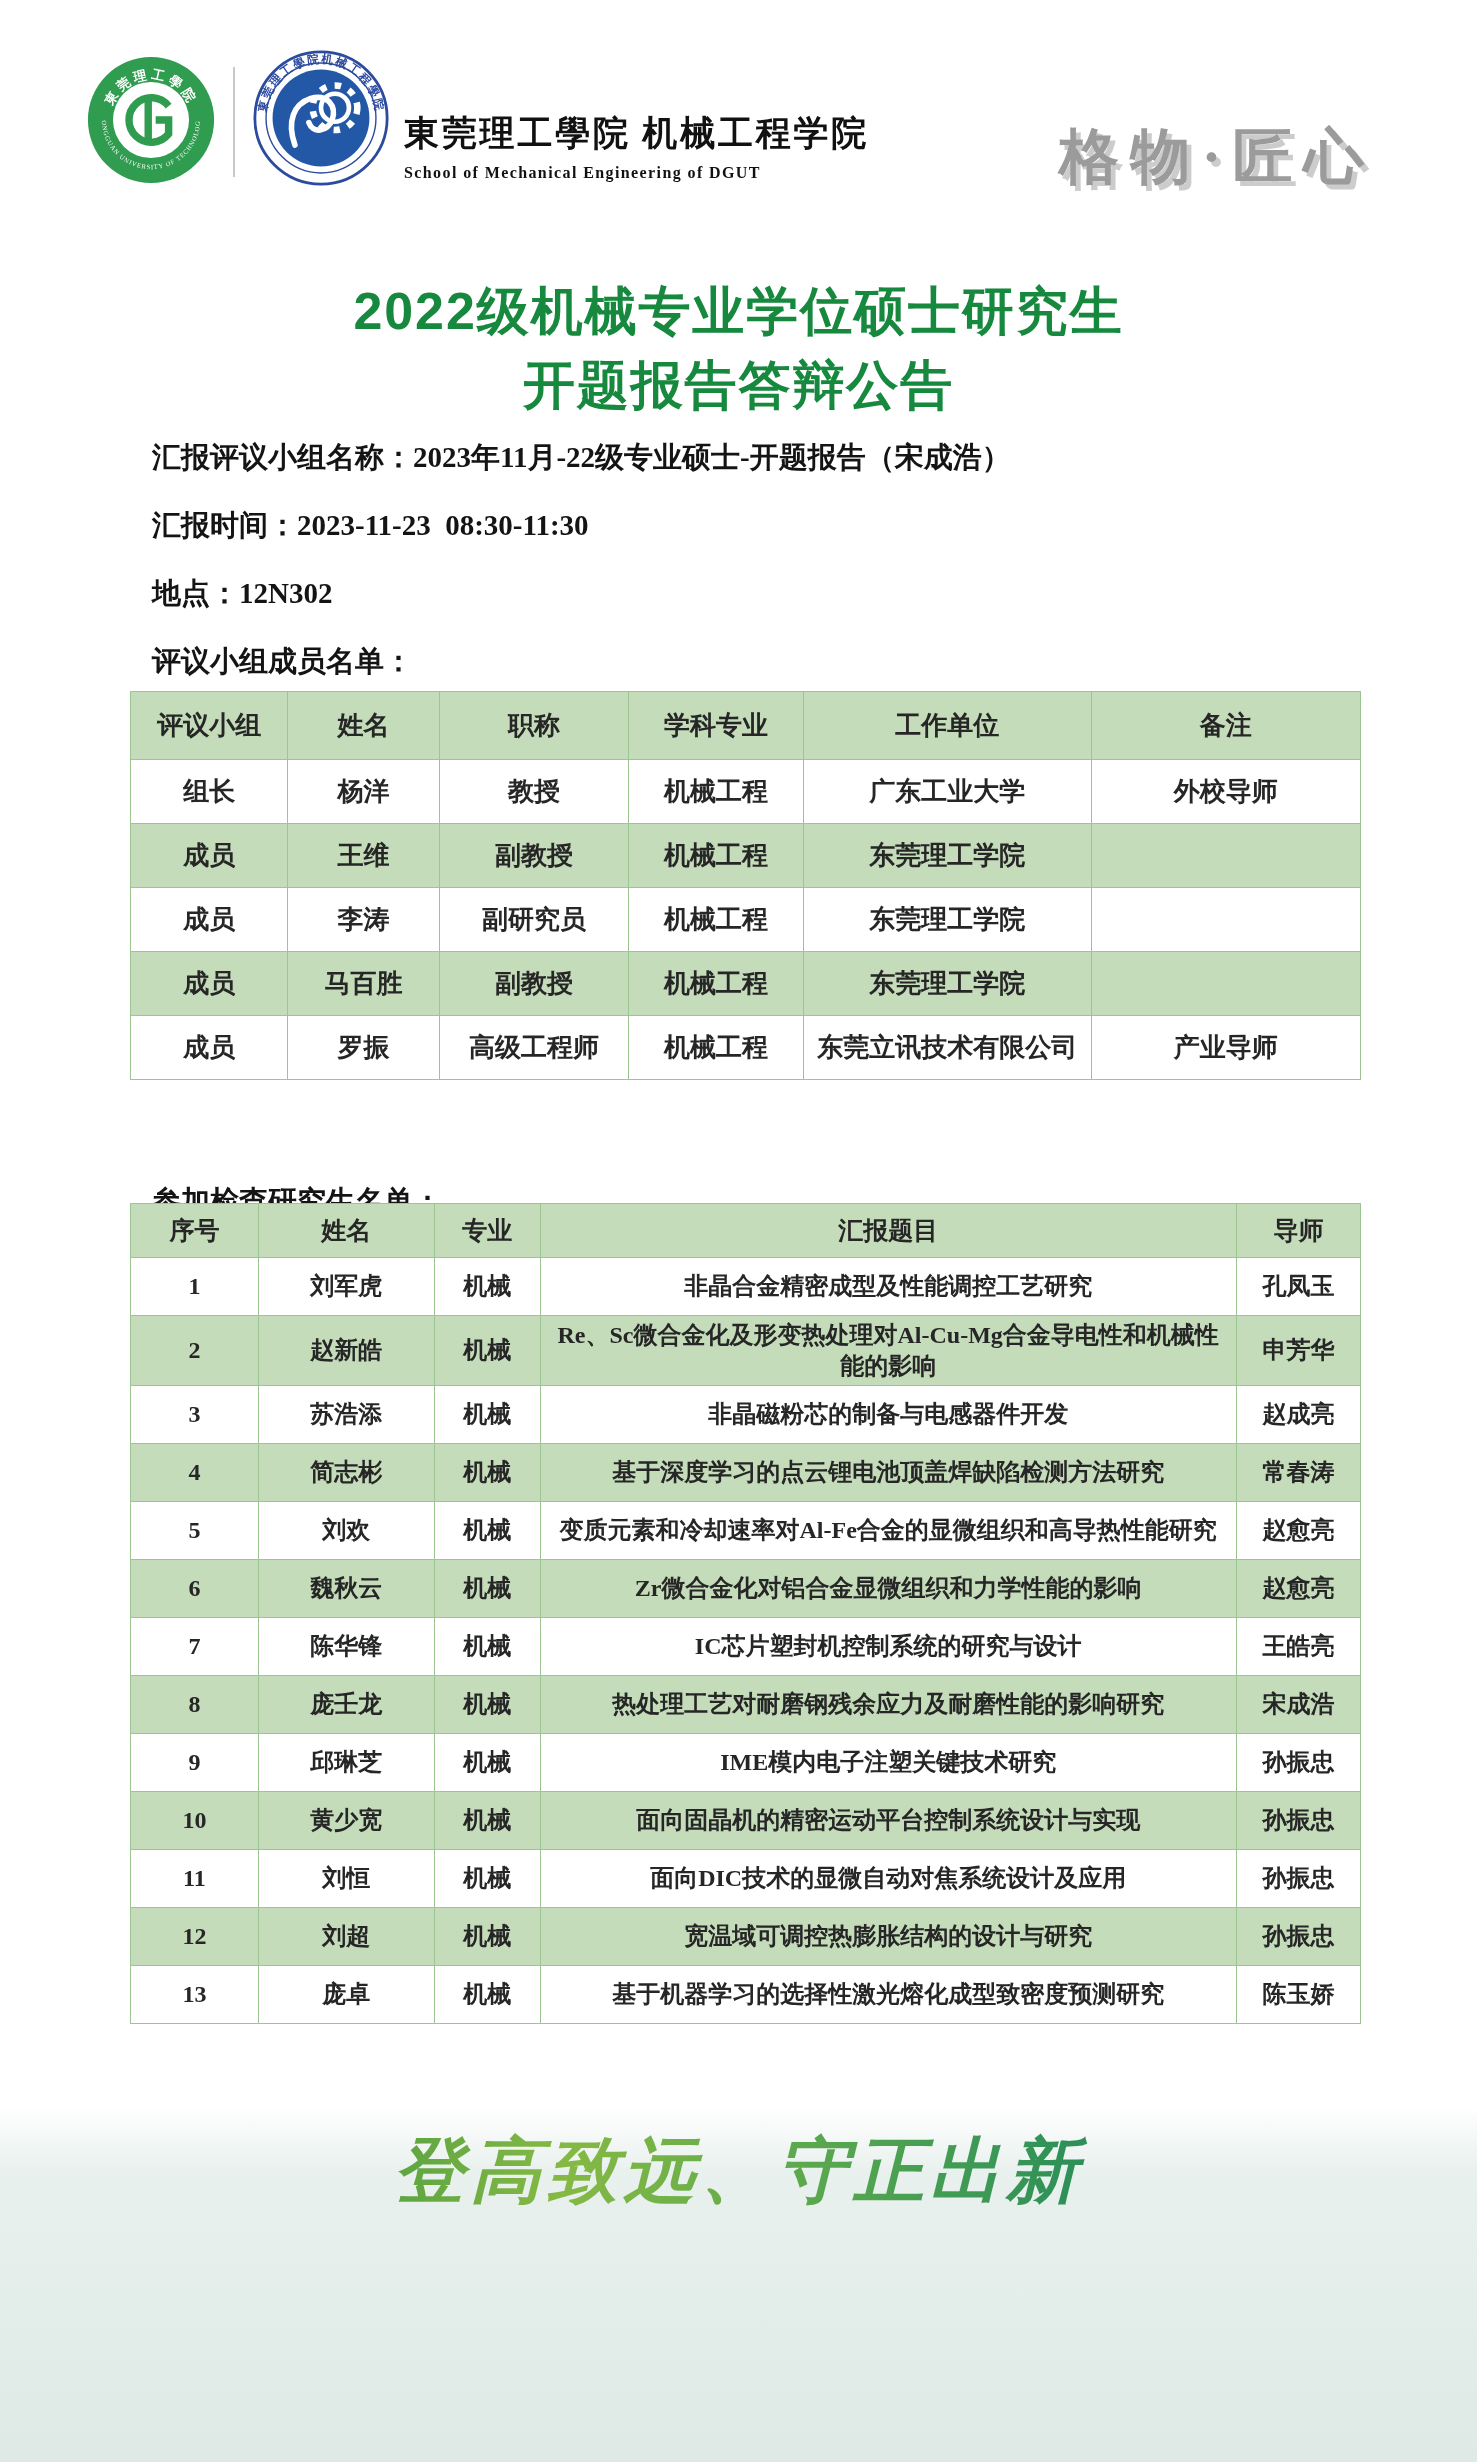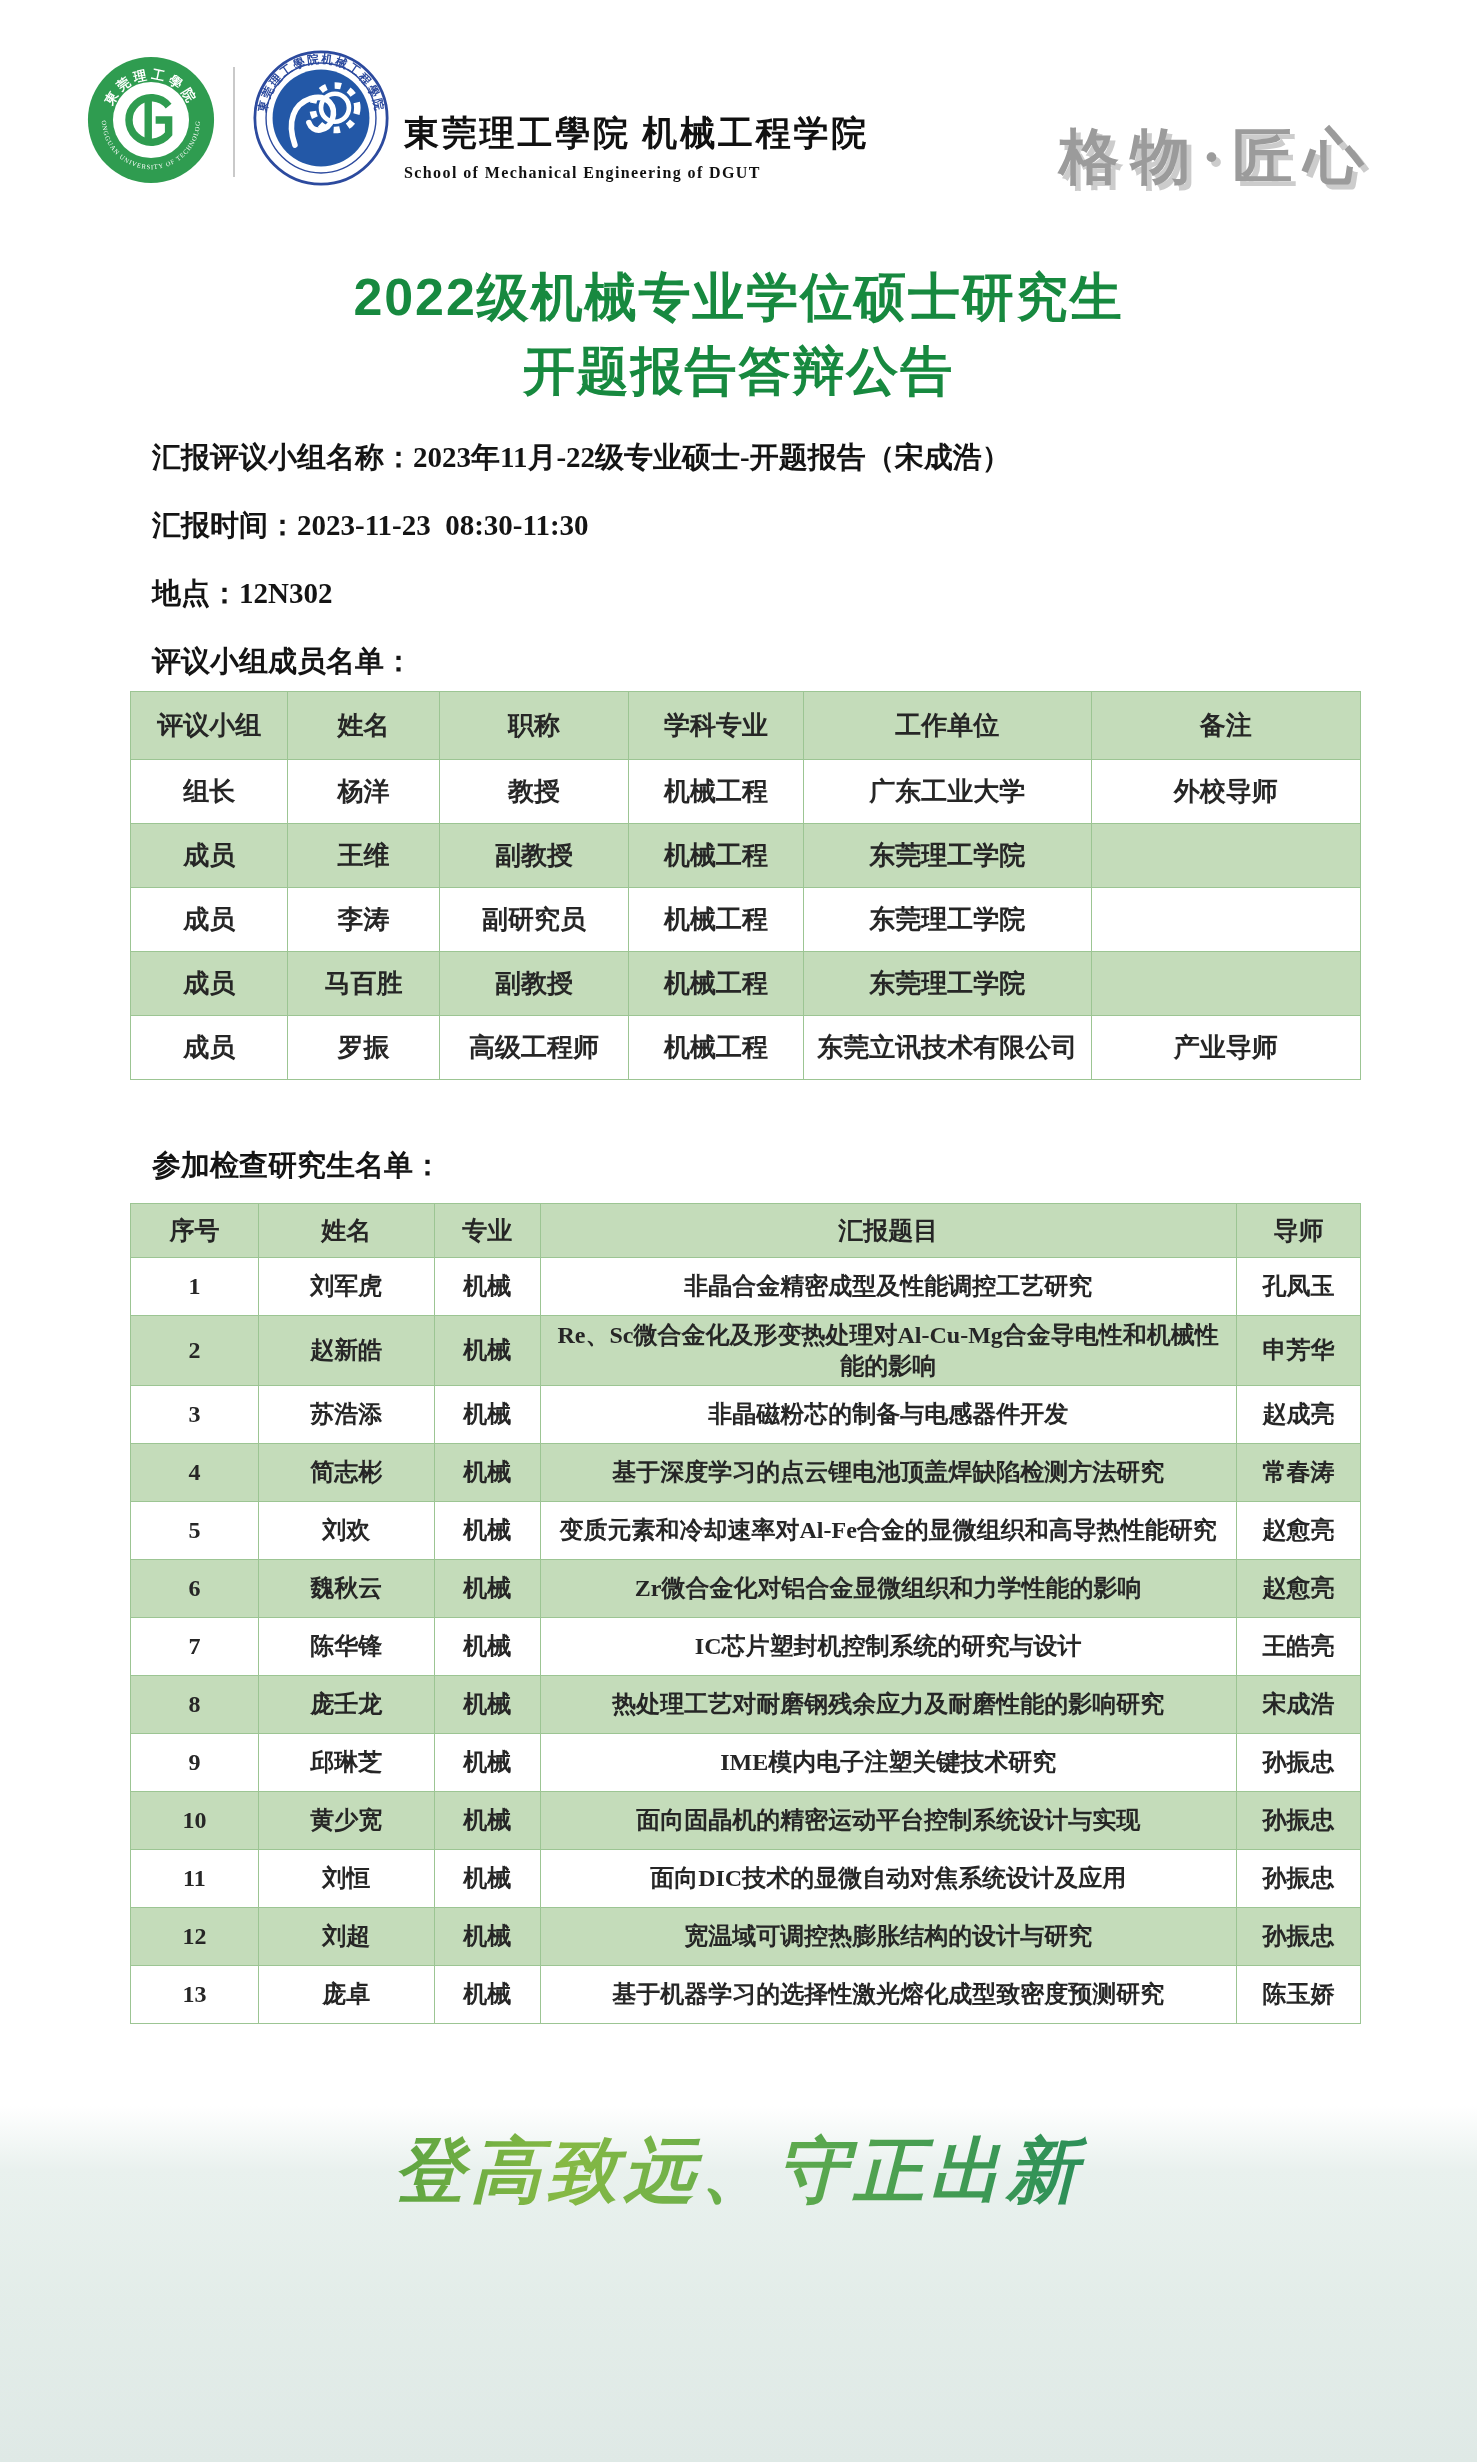--- a/index.html
+++ b/index.html
@@ -11,28 +11,28 @@
   .logo-divider{position:absolute;left:233px;top:67px;width:1.9px;height:110px;background:#c9c9c9;}
   .logo-blue{left:253px;top:50px;}
   .school-names{position:absolute;left:404px;top:110px;}
   .school-cn{font-size:35px;font-weight:bold;color:#111;letter-spacing:2.8px;
              font-family:"Liberation Serif","DejaVu Serif",serif;}
   .school-en{font-size:16px;font-weight:bold;color:#111;letter-spacing:1.4px;margin-top:7.4px;
              font-family:"Liberation Serif","DejaVu Serif",serif;}
   .motto{position:absolute;right:102px;top:117px;font-size:60px;font-weight:900;color:#9b9b9b;
          letter-spacing:11.2px;text-shadow:4.7px 4.7px 0 #cccccc;font-family:"Liberation Serif","DejaVu Serif",serif;}
   
-  .title{position:absolute;top:261px;left:0;width:100%;text-align:center;color:#17893f;
+  .title{position:absolute;top:275px;left:0;width:100%;text-align:center;color:#17893f;
          font-family:"Liberation Sans","DejaVu Sans",sans-serif;font-weight:900;
          font-size:52px;line-height:1.42;letter-spacing:1.9px;}
   
   .info{position:absolute;left:152px;top:439px;}
   .info-line{font-size:29px;font-weight:bold;color:#141414;line-height:37px;margin-bottom:31px;}
   .pre{white-space:pre;}
-  .students-heading{position:absolute;left:152px;top:1146px;font-size:29px;font-weight:bold;color:#141414;}
+  .students-heading{position:absolute;left:152px;top:1182px;font-size:29px;font-weight:bold;color:#141414;}
   
   table.tbl{position:absolute;left:130px;width:1231px;border-collapse:collapse;table-layout:fixed;}
   .tbl th,.tbl td{border:1.9px solid #9cc593;text-align:center;vertical-align:middle;
         color:#262626;font-weight:bold;box-sizing:border-box;padding:3.7px 11.2px;
         font-family:"Liberation Serif","DejaVu Serif",serif;}
   .tbl th{background:#c4dcba;}
   .tbl tbody tr:nth-child(even) td{background:#c4dcba;}
   .t1{top:691px;}
   .t1 th{height:68px;font-size:26px;}
   .t1 td{height:64px;font-size:26px;line-height:34px;}

